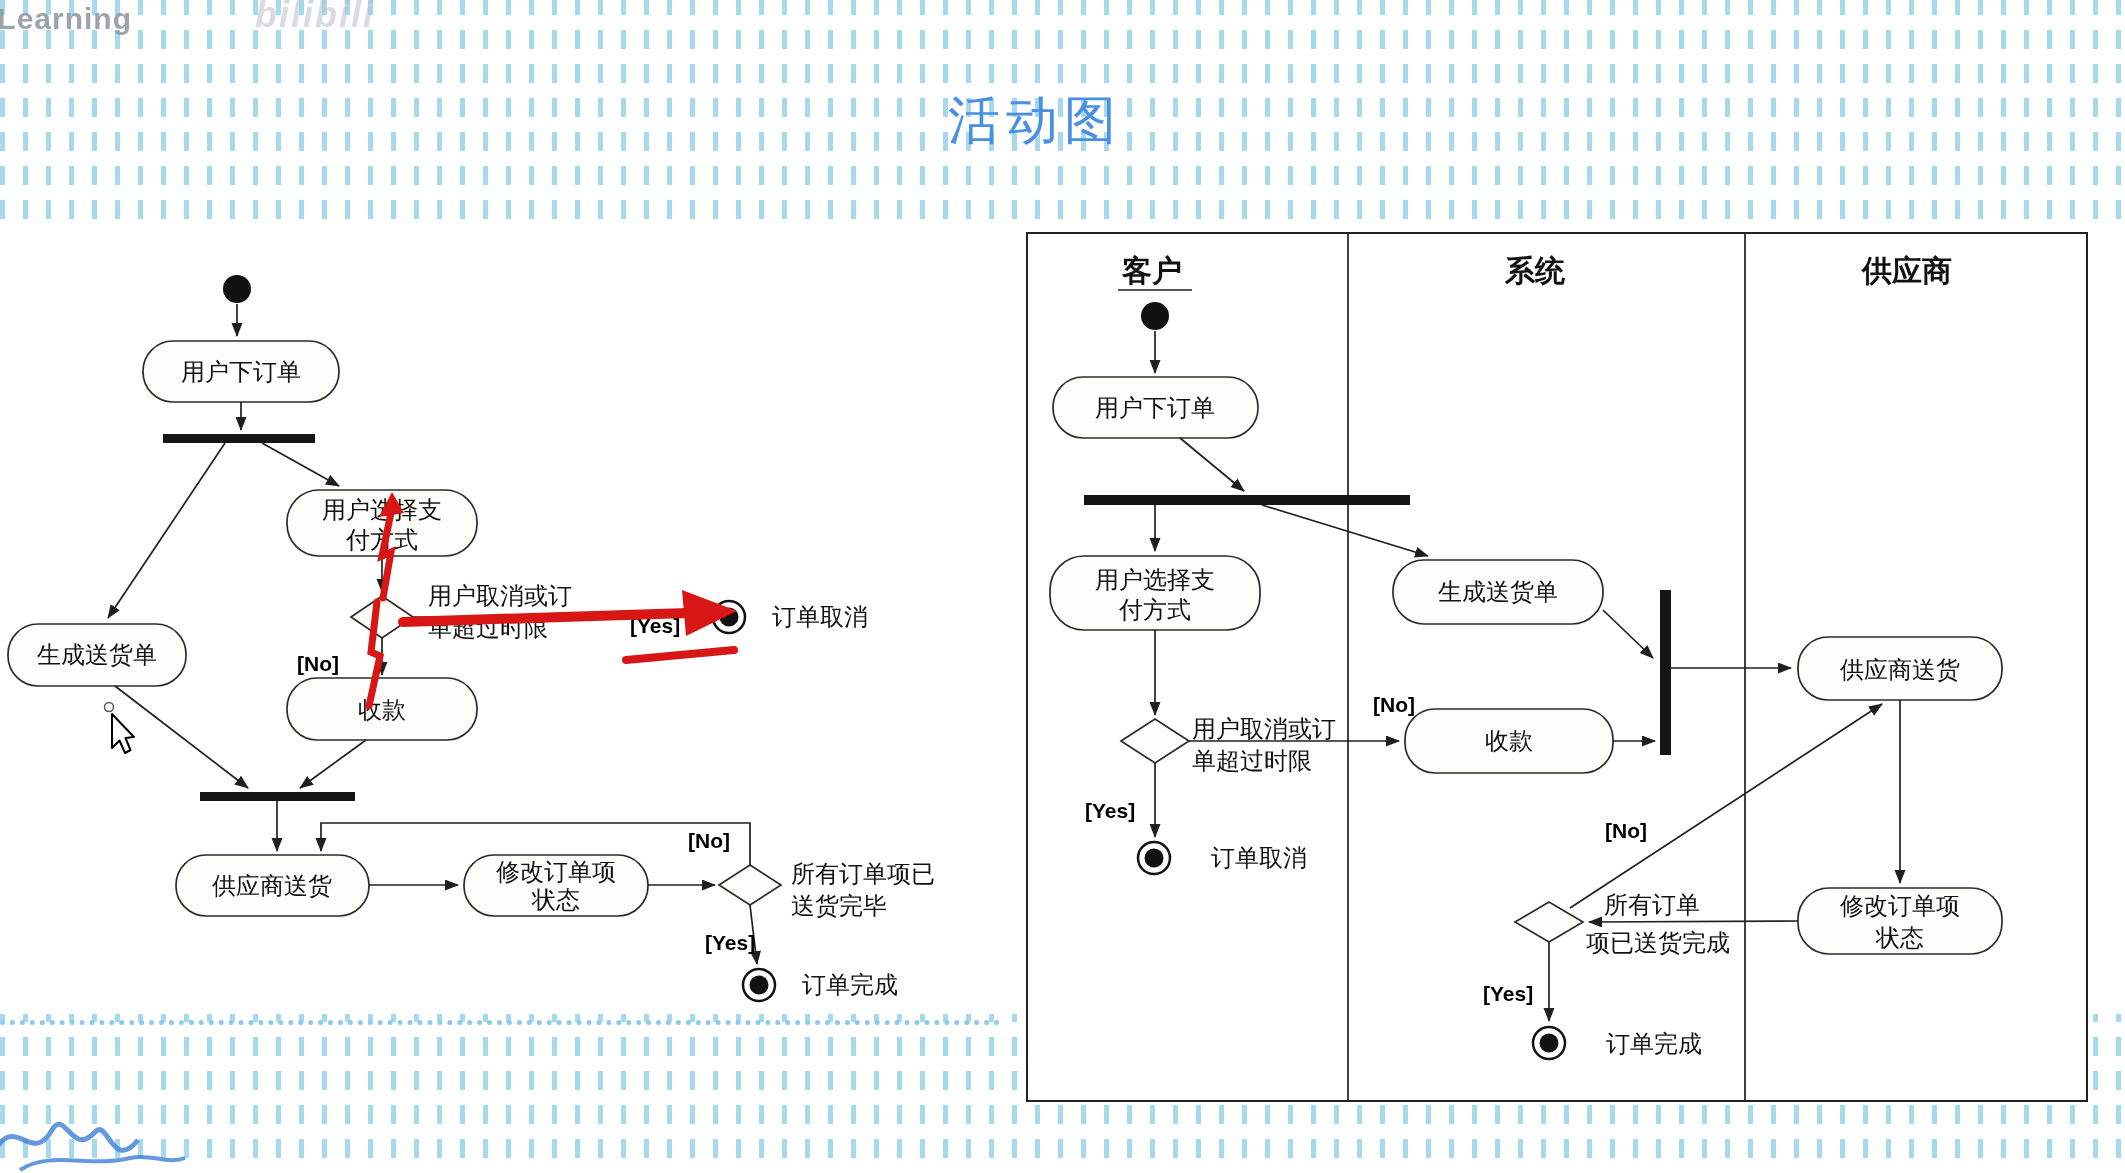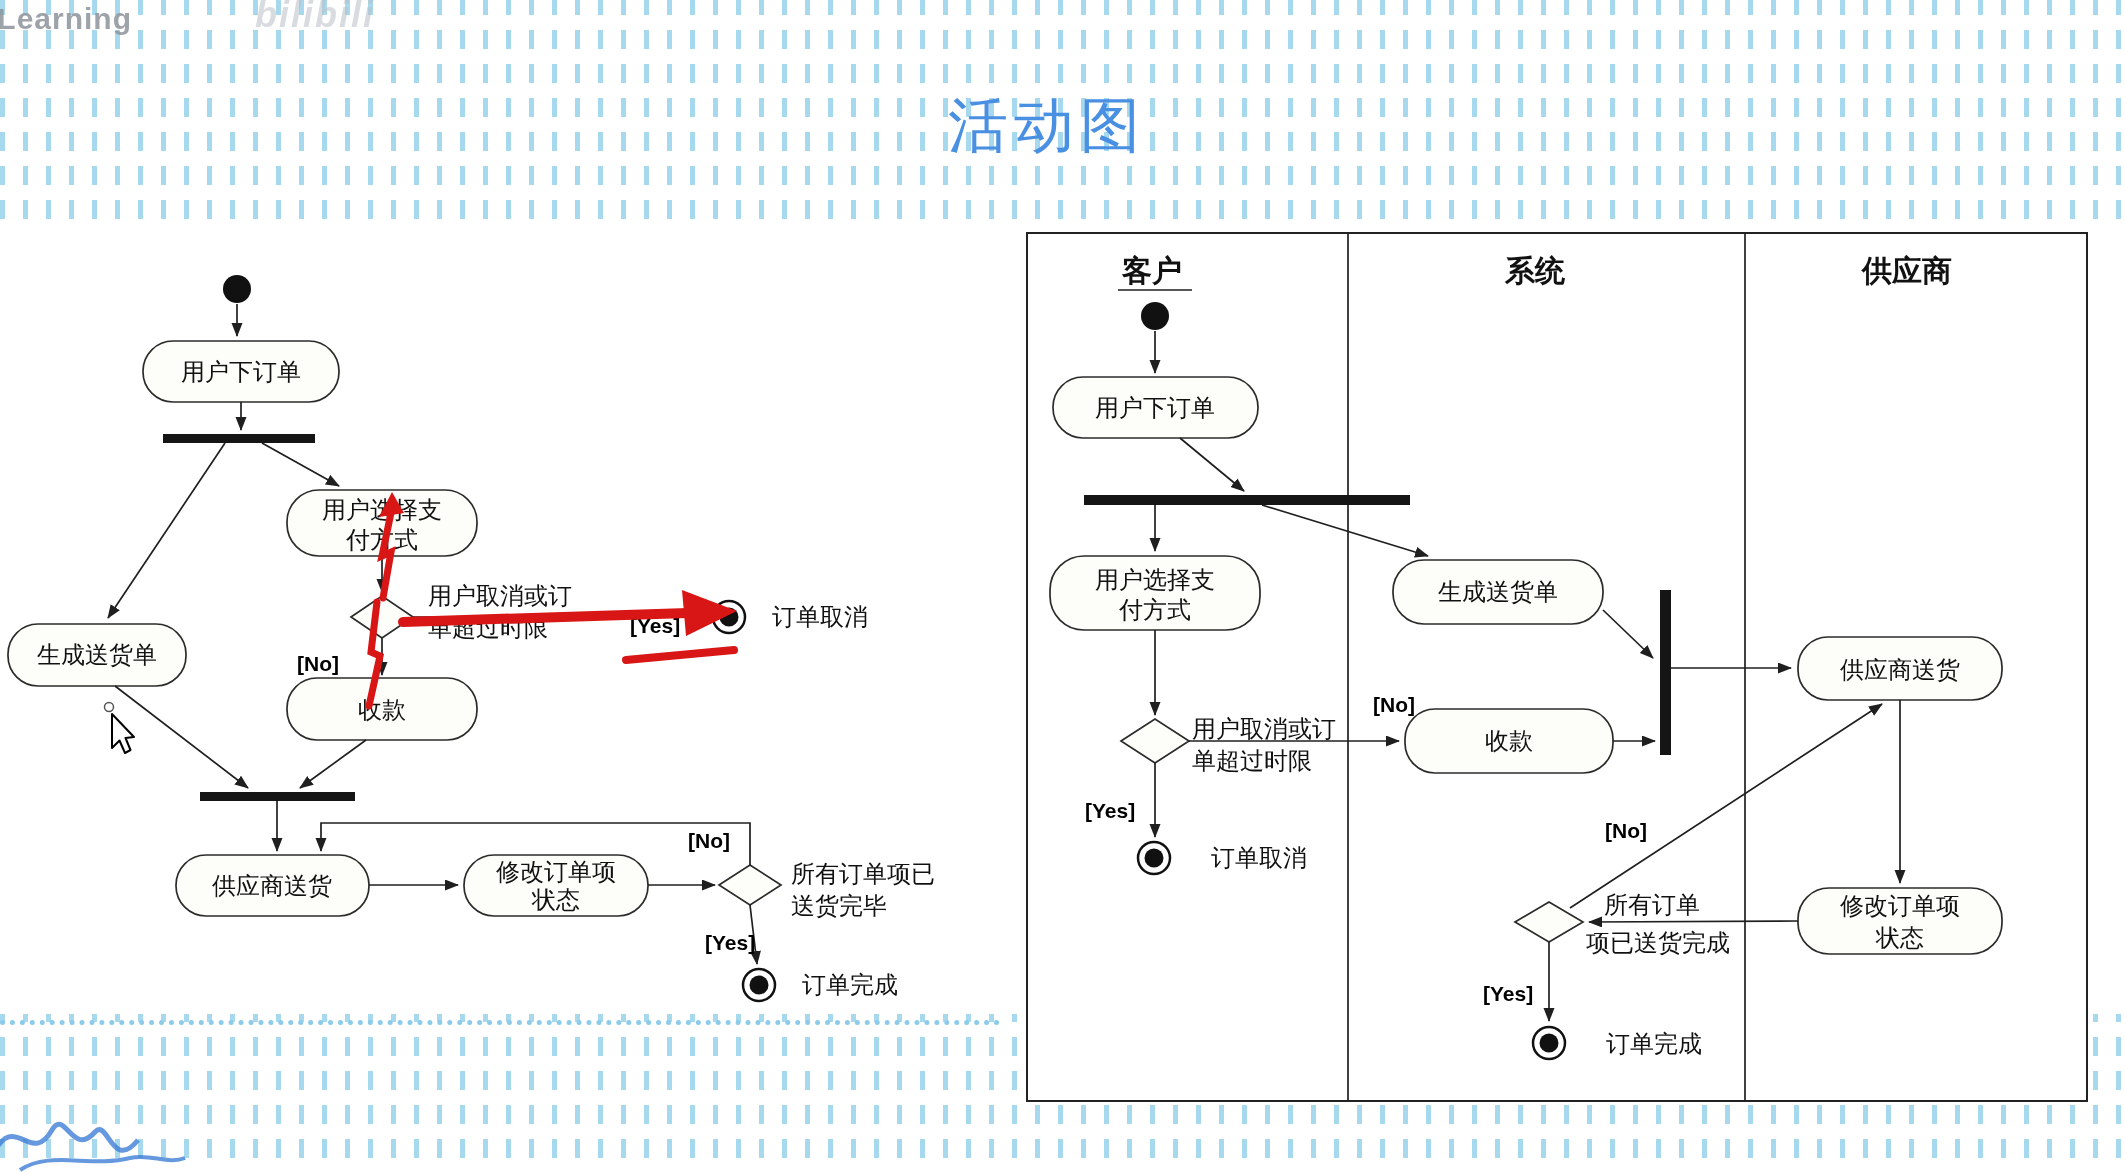--- a/index.html
+++ b/index.html
@@ -15,21 +15,21 @@
   #band-bottom { top:1014px; height:159px; }
 
   #dotted-divider { position:absolute; left:0; top:1020px; width:1000px; height:0;
                     border-top:5px dotted #8ccbe9; }
 
   #wm-learning { position:absolute; left:-12px; top:2px; font-weight:bold; font-size:30px;
                  color:#8d949b; opacity:.85; letter-spacing:1px; }
   #wm-bili { position:absolute; left:255px; top:-6px; font-weight:bold; font-style:italic;
              font-size:36px; color:#b9bfc6; opacity:.55; letter-spacing:2px; }
 
-  #title { position:absolute; left:948px; top:86px; font-size:60px; letter-spacing:6px;
+  #title { position:absolute; left:948px; top:86px; font-size:52px; letter-spacing:6px;
            color:#4a90e2; }
 
   svg.overlay { position:absolute; left:0; top:0; }
 
   .action { fill:#fdfdfa; stroke:#2b2b2b; stroke-width:1.7; }
   .decision { fill:#fdfdfa; stroke:#2b2b2b; stroke-width:1.7; }
   .edge { stroke:#1f1f1f; stroke-width:1.7; fill:none; }
   .bar { fill:#151515; stroke:none; }
   .fillblk { fill:#111; }
   .finring { fill:#ffffff; stroke:#111; stroke-width:2.5; }

